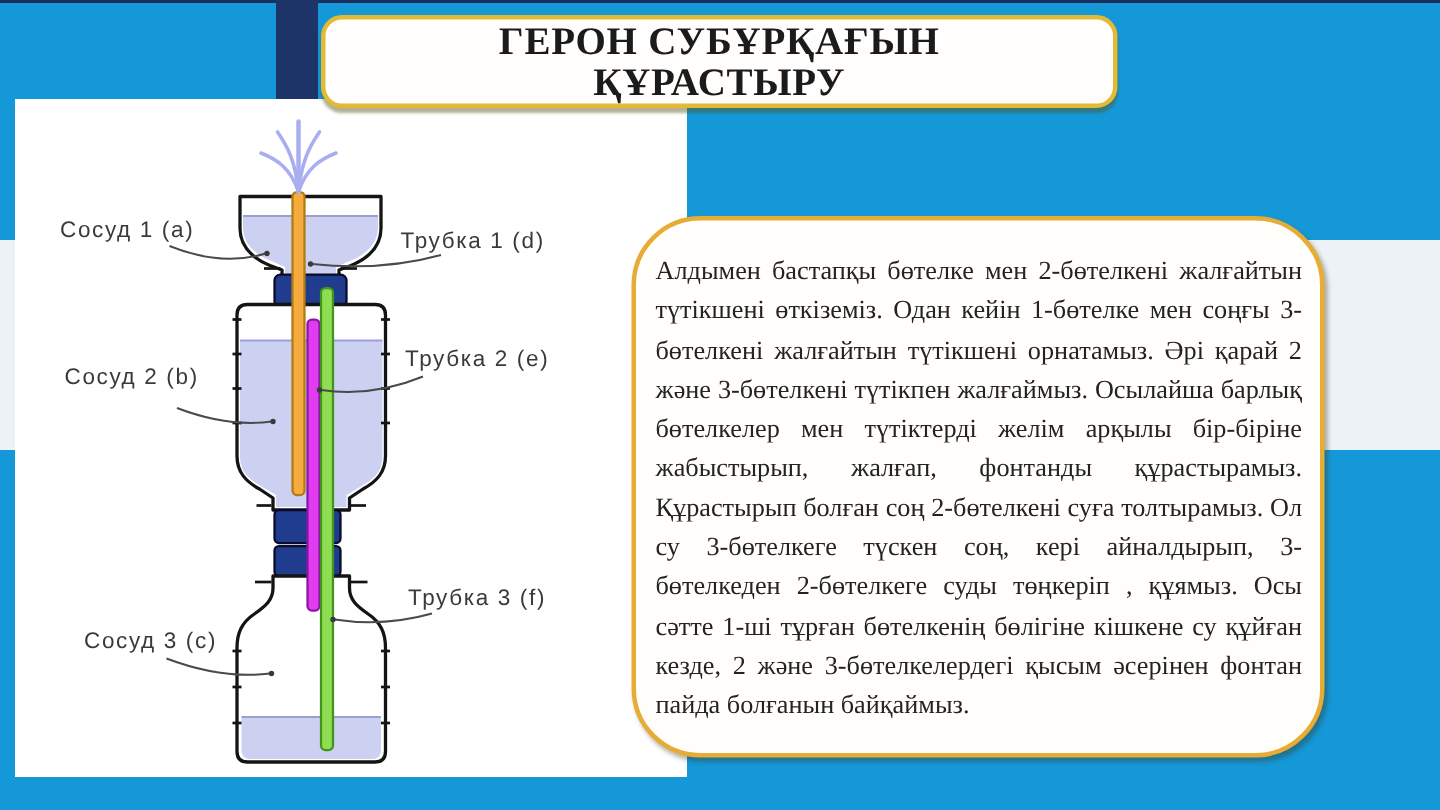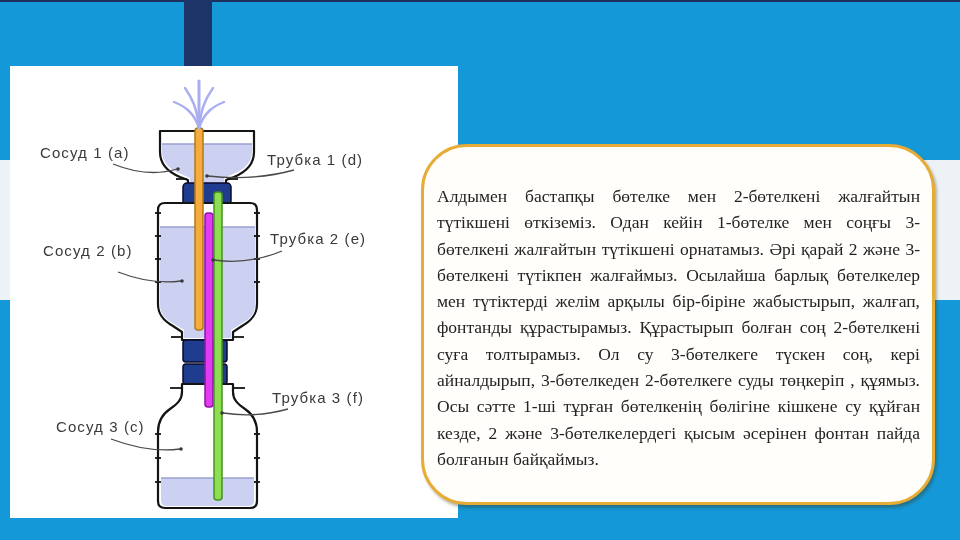--- a/index.html
+++ b/index.html
@@ -19,25 +19,25 @@
     background:#fffefc;border:3px solid #e2ba35;border-radius:14px;
     box-shadow:0 3px 2px rgba(90,80,20,0.45);
     display:flex;flex-direction:column;justify-content:center;align-items:center;
     box-sizing:border-box;
   }
   .title-line{
     font-weight:bold;font-size:26px;line-height:27px;color:#1b1b1b;
     letter-spacing:0.5px;white-space:nowrap;
   }
   .text-box{
-    position:absolute;left:421px;top:144px;width:514px;height:361px;
+    position:absolute;left:421px;top:144px;width:462px;height:361px;
     background:#fffefb;border:3px solid #e6ac35;border-radius:46px;
     box-shadow:2px 3px 3px rgba(60,50,10,0.35);
     box-sizing:border-box;
-    padding:36px 12px 0 13px;
+    padding:20px 12px 0 13px;
   }
   .body-text{
     font-size:17.5px;line-height:26.3px;color:#232323;text-align:justify;
   }
   .diagram-label{
     font-family:"Liberation Sans", sans-serif;
     font-size:15px;letter-spacing:1.1px;fill:#3a3a3a;
   }
 </style>
 </head>
@@ -123,17 +123,21 @@
 
       <text class="diagram-label" x="30" y="92">Сосуд 1 (a)</text>
       <text class="diagram-label" x="257" y="99">Трубка 1 (d)</text>
       <text class="diagram-label" x="33" y="190">Сосуд 2 (b)</text>
       <text class="diagram-label" x="260" y="178">Трубка 2 (e)</text>
       <text class="diagram-label" x="46" y="366">Сосуд 3 (c)</text>
       <text class="diagram-label" x="262" y="337">Трубка 3 (f)</text>
     </svg>
   </div>
 
+  <div class="title-box">
+    <div class="title-line">ГЕРОН СУБҰРҚАҒЫН</div>
+    <div class="title-line">ҚҰРАСТЫРУ</div>
+  </div>
 
   <div class="text-box">
     <div class="body-text">Алдымен бастапқы бөтелке мен 2-бөтелкені жалғайтын түтікшені өткіземіз. Одан кейін 1-бөтелке мен соңғы 3-бөтелкені жалғайтын түтікшені орнатамыз. Әрі қарай 2 және 3-бөтелкені түтікпен жалғаймыз. Осылайша барлық бөтелкелер мен түтіктерді желім арқылы бір-біріне жабыстырып, жалғап, фонтанды құрастырамыз. Құрастырып болған соң 2-бөтелкені суға толтырамыз. Ол су 3-бөтелкеге түскен соң, кері айналдырып, 3-бөтелкеден 2-бөтелкеге суды төңкеріп , құямыз. Осы сәтте 1-ші тұрған бөтелкенің бөлігіне кішкене су құйған кезде, 2 және 3-бөтелкелердегі қысым әсерінен фонтан пайда болғанын байқаймыз.</div>
   </div>
 </div>
 
 </body></html>

